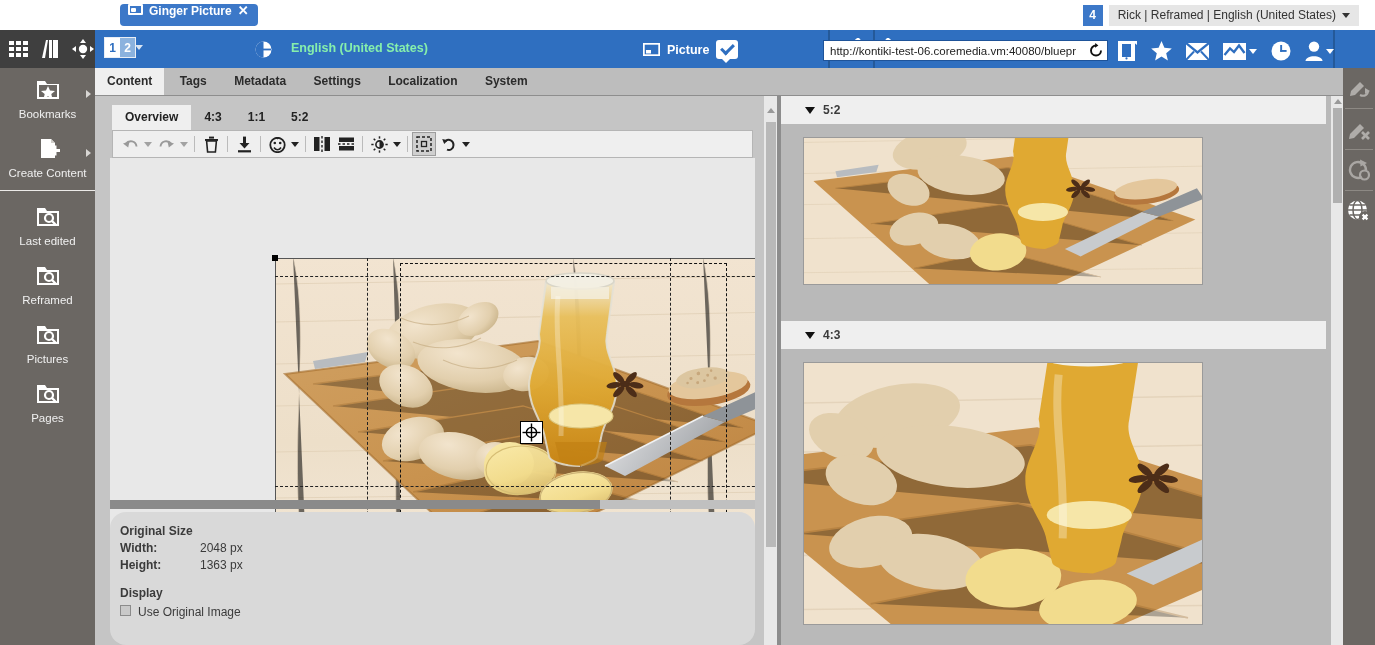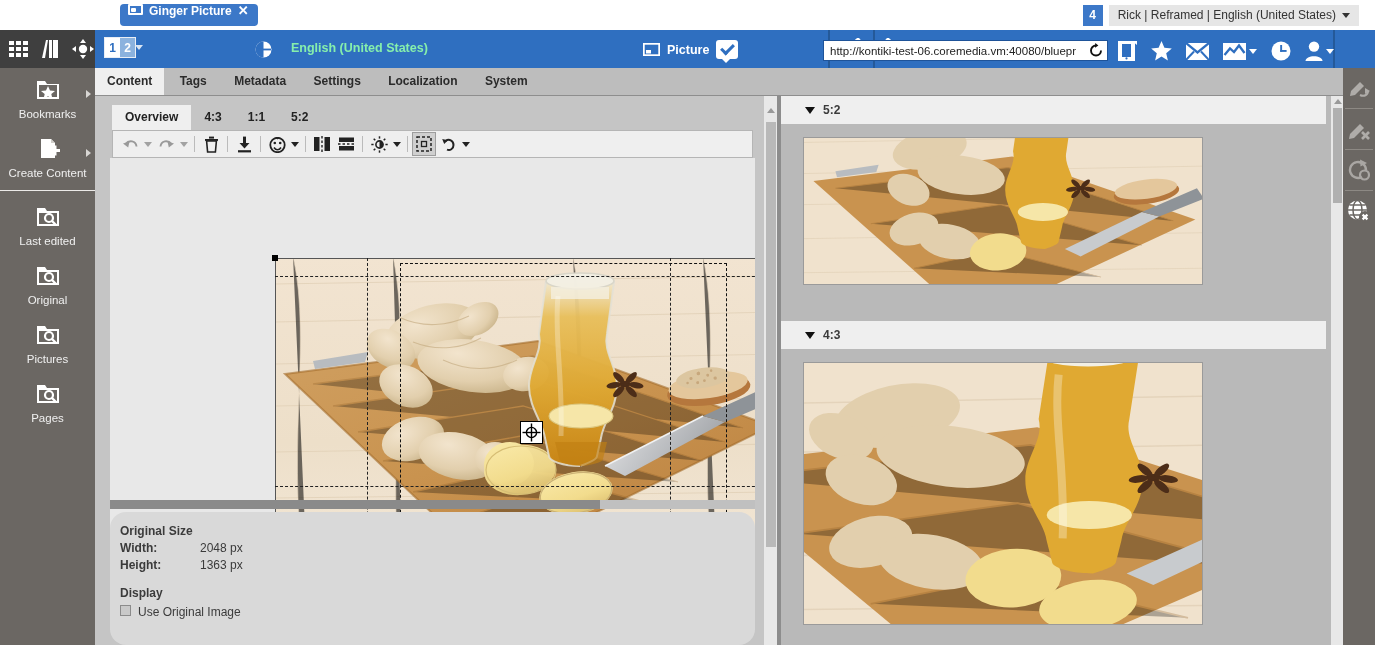--- a/index.html
+++ b/index.html
@@ -342,21 +342,21 @@
 
     <div class="sb-item">
       <span class="folder-ico">
         <svg width="30" height="26" viewBox="0 0 30 26">
           <path d="M4 4 h8 l2 3 h12 v15 H4 Z" fill="#fff"></path>
           <path d="M6 9 h18 v11 H6 Z" fill="#6b6763"></path>
           <circle cx="16" cy="14" r="4" fill="none" stroke="#fff" stroke-width="2.2"></circle>
           <line x1="19" y1="17" x2="23" y2="21" stroke="#fff" stroke-width="2.4"></line>
         </svg>
       </span>
-      <span class="lbl">Original</span>
+      <span class="lbl">Reframed</span>
     </div>
 
     <div class="sb-item">
       <span class="folder-ico">
         <svg width="30" height="26" viewBox="0 0 30 26">
           <path d="M4 4 h8 l2 3 h12 v15 H4 Z" fill="#fff"></path>
           <path d="M6 9 h18 v11 H6 Z" fill="#6b6763"></path>
           <circle cx="16" cy="14" r="4" fill="none" stroke="#fff" stroke-width="2.2"></circle>
           <line x1="19" y1="17" x2="23" y2="21" stroke="#fff" stroke-width="2.4"></line>
         </svg>

